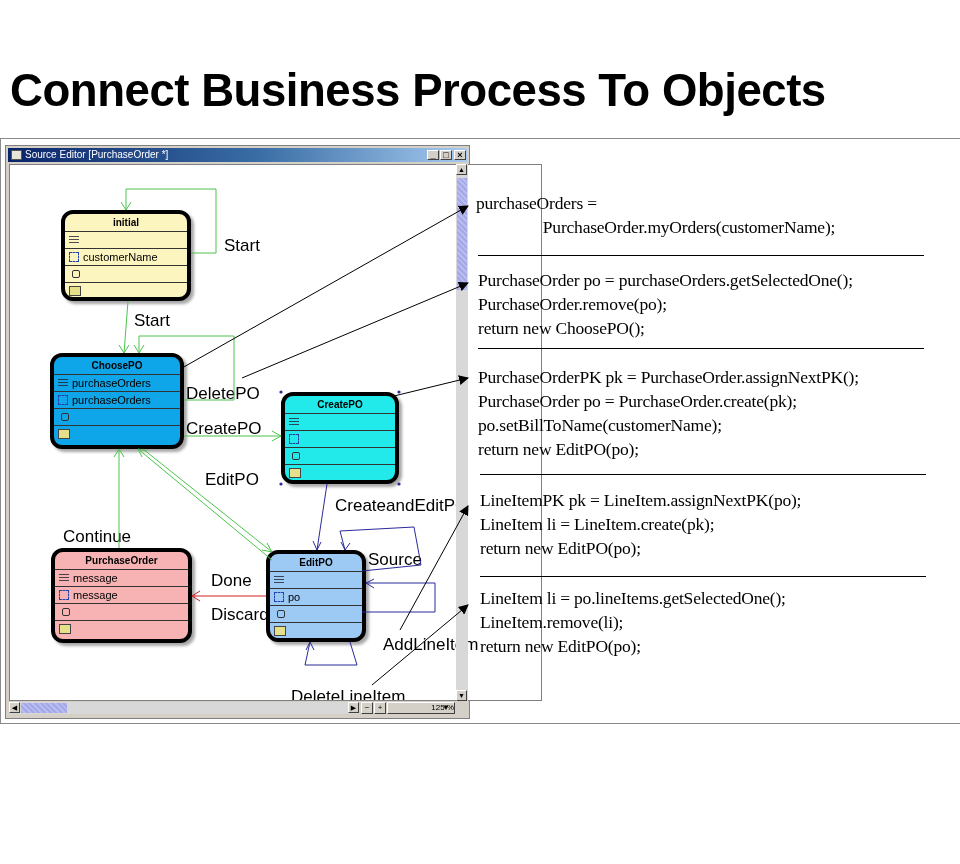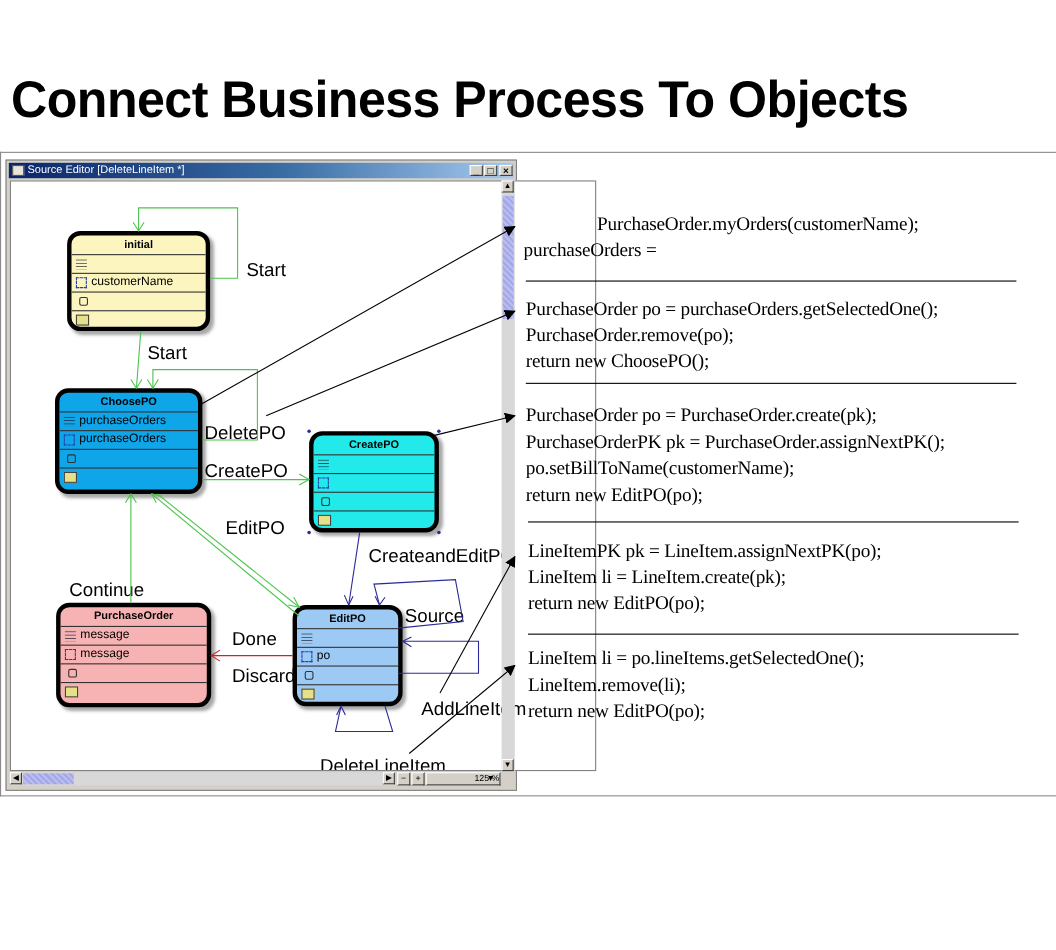--- a/index.html
+++ b/index.html
@@ -34,21 +34,21 @@
 </style>
 </head>
 <body>
 
 <div class="slide-title">Connect Business Process To Objects</div>
 <div class="frame"></div>
 
 <div class="window">
   <div class="titlebar">
     <span class="ticon"></span>
-    <span class="ttext">Source Editor [DeleteLineItem *]</span>
+    <span class="ttext">Source Editor [PurchaseOrder *]</span>
     <span class="tbtn" style="right:28px">_</span>
     <span class="tbtn" style="right:15px">□</span>
     <span class="tbtn" style="right:1px">×</span>
   </div>
 
   <div class="canvas">
 
     <div class="state" id="st-initial" style="left: 51px; top: 45px; width: 130px; height: 91px; background: rgb(253, 245, 192);">
       <div class="sname">initial</div>
       <div class="row"><span class="ic ic-list"></span><span class="lbl"></span></div>
@@ -160,27 +160,27 @@
   <div class="hscroll">
     <span class="sbtn" style="left:0;top:0">◀</span>
     <div class="hthumb"></div>
     <span class="sbtn" style="right:0;top:0">▶</span>
   </div>
   <span class="zoomctl" style="left:355px;width:12px">−</span>
   <span class="zoomctl" style="left:368px;width:12px">+</span>
   <span class="zoomctl" style="left:381px;width:68px;text-align:right;padding-left:4px"><span>125 %</span><span style="position:absolute;right:4px;top:0;font-size:8px">▼</span></span>
 </div>
 
-<div class="code" style="left:476px;top:191px"><div>                PurchaseOrder.myOrders(customerName);</div><div>purchaseOrders =</div></div>
+<div class="code" style="left:476px;top:191px"><div>purchaseOrders =</div><div>                PurchaseOrder.myOrders(customerName);</div></div>
 <div class="sep" style="left:478px;top:255px;width:446px"></div>
 
 <div class="code" style="left:478px;top:268px"><div>PurchaseOrder po = purchaseOrders.getSelectedOne();</div><div>PurchaseOrder.remove(po);</div><div>return new ChoosePO();</div></div>
 <div class="sep" style="left:478px;top:348px;width:446px"></div>
 
-<div class="code" style="left:478px;top:365px"><div>PurchaseOrder po = PurchaseOrder.create(pk);</div><div>PurchaseOrderPK pk = PurchaseOrder.assignNextPK();</div><div>po.setBillToName(customerName);</div><div>return new EditPO(po);</div></div>
+<div class="code" style="left:478px;top:365px"><div>PurchaseOrderPK pk = PurchaseOrder.assignNextPK();</div><div>PurchaseOrder po = PurchaseOrder.create(pk);</div><div>po.setBillToName(customerName);</div><div>return new EditPO(po);</div></div>
 <div class="sep" style="left:480px;top:474px;width:446px"></div>
 
 <div class="code" style="left:480px;top:488px"><div>LineItemPK pk = LineItem.assignNextPK(po);</div><div>LineItem li = LineItem.create(pk);</div><div>return new EditPO(po);</div></div>
 <div class="sep" style="left:480px;top:576px;width:446px"></div>
 
 <div class="code" style="left:480px;top:586px"><div>LineItem li = po.lineItems.getSelectedOne();</div><div>LineItem.remove(li);</div><div>return new EditPO(po);</div></div>
 
 <svg class="overlay">
   <defs>
     <marker id="ah" markerWidth="10" markerHeight="10" refX="9" refY="5" orient="auto" markerUnits="userSpaceOnUse">

